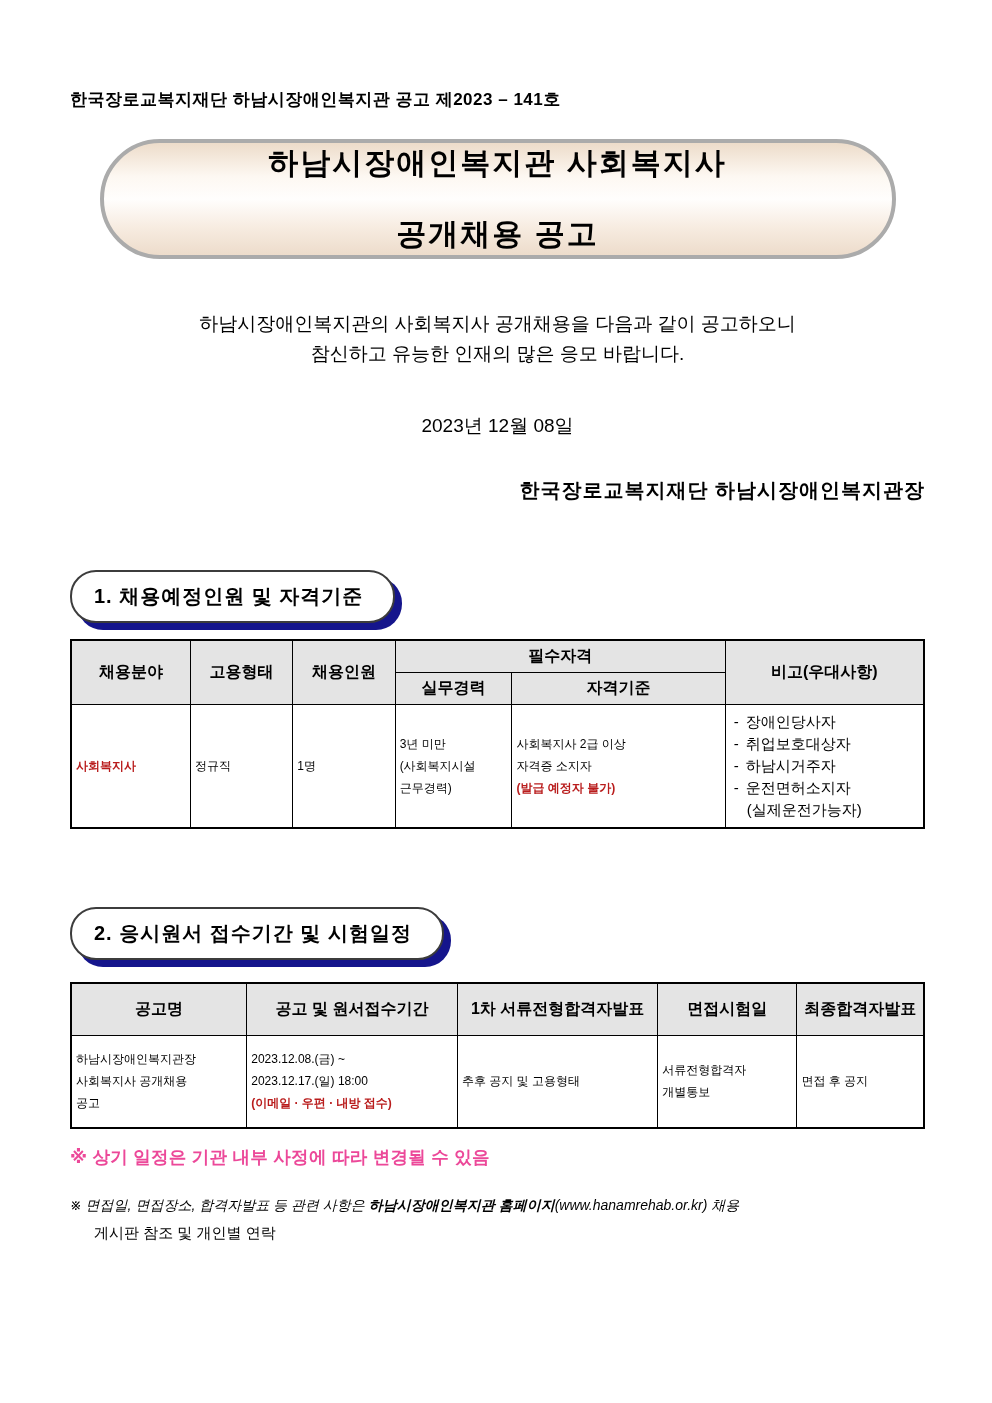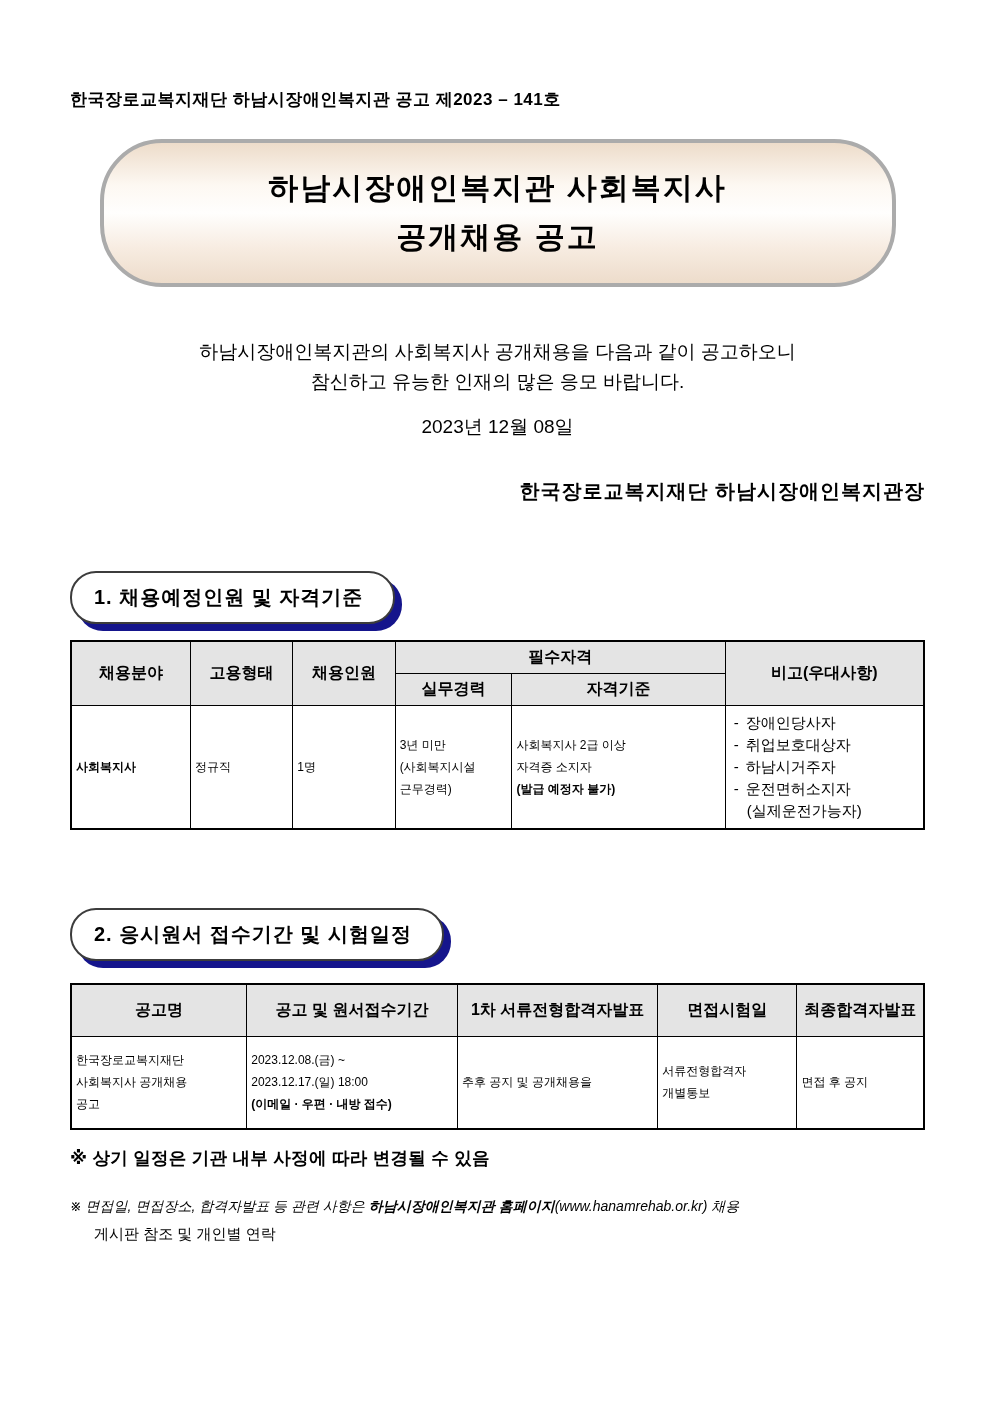--- a/index.html
+++ b/index.html
@@ -11,32 +11,32 @@
     position: relative;
     overflow: hidden;
   }
   .page { padding: 88px 67px 0 70px; }
 
   .notice-number {
     font-size: 17px; font-weight: bold; letter-spacing: 0.5px;
   }
 
   .banner {
-    width: 796px; height: 148px;
+    width: 796px; height: 120px;
     margin: 28px auto 0 auto;
     border: 4px solid #ababab;
     border-radius: 62px;
     background: linear-gradient(180deg, #eddcca 0%, #fdf8f2 30%, #fffefd 50%, #f7ece1 75%, #eddccb 100%);
-    display: flex; flex-direction: column; justify-content: center; align-items: center;
+    display: flex; flex-direction: column; justify-content: space-between; align-items: center;
     gap: 8px;
   }
   .banner-line { font-size: 30px; font-weight: bold; letter-spacing: 2px; }
 
   .intro { text-align: center; font-size: 19px; line-height: 30px; margin-top: 50px; }
-  .date-line { text-align: center; font-size: 19px; margin-top: 17px; }
+  .date-line { text-align: center; font-size: 19px; margin-top: 44px; }
   .signature-line { text-align: right; font-size: 20px; font-weight: bold; margin-top: 38px; letter-spacing: 1px; }
 
   .pill-row { margin-top: 66px; }
   .pill-row.second { margin-top: 78px; }
   .section-pill {
     display: inline-block;
     background: #fff;
     border: 2px solid #3c3c3c;
     border-radius: 26px;
     box-shadow: 7px 7px 0 0 #15158c;
@@ -57,29 +57,29 @@
   }
   .t1 th { height: 31px; }
   .t2 th { height: 52px; }
   td {
     font-size: 12px; text-align: left; vertical-align: middle;
     padding: 6px 4px; line-height: 22px;
   }
   .t1 td { height: 118px; }
   .t2 td { height: 93px; }
 
-  .blue { color: #000000; }
+  .blue { color: #b91c1c; }
   .bold { font-weight: bold; }
 
   .remarks-cell { text-align: left; font-size: 15px; line-height: 22px; padding-left: 8px; }
   .remark-line { display: flex; gap: 7px; }
   .remark-sub { padding-left: 13px; }
 
   .footnote-1 {
-    margin-top: 16px; color: #000000; font-weight: bold;
+    margin-top: 16px; color: #ec4899; font-weight: bold;
     font-size: 17.5px; letter-spacing: 0.3px;
   }
   .footnote-2 { margin-top: 22px; font-size: 14px; line-height: 28px; font-style: italic; }
   .footnote-2-cont { padding-left: 24px; font-size: 15px; line-height: 28px; }
 </style>
 </head>
 <body>
 
 <div class="page">
 
@@ -176,30 +176,30 @@
     <tbody>
       <tr>
         <th>공고명</th>
         <th>공고 및 원서접수기간</th>
         <th>1차 서류전형합격자발표</th>
         <th>면접시험일</th>
         <th>최종합격자발표</th>
       </tr>
       <tr>
         <td>
-          <div>한국장로교복지재단</div>
+          <div>하남시장애인복지관장</div>
           <div>사회복지사 공개채용</div>
           <div>공고</div>
         </td>
         <td>
           <div>2023.12.08.(금) ~</div>
           <div>2023.12.17.(일) 18:00</div>
           <div class="blue bold">(이메일 · 우편 · 내방 접수)</div>
         </td>
-        <td>추후 공지 및 공개채용을</td>
+        <td>추후 공지 및 고용형태</td>
         <td>
           <div>서류전형합격자</div>
           <div>개별통보</div>
         </td>
         <td>면접 후 공지</td>
       </tr>
     </tbody>
   </table>
 
   <div class="footnote-1">※ 상기 일정은 기관 내부 사정에 따라 변경될 수 있음</div>

